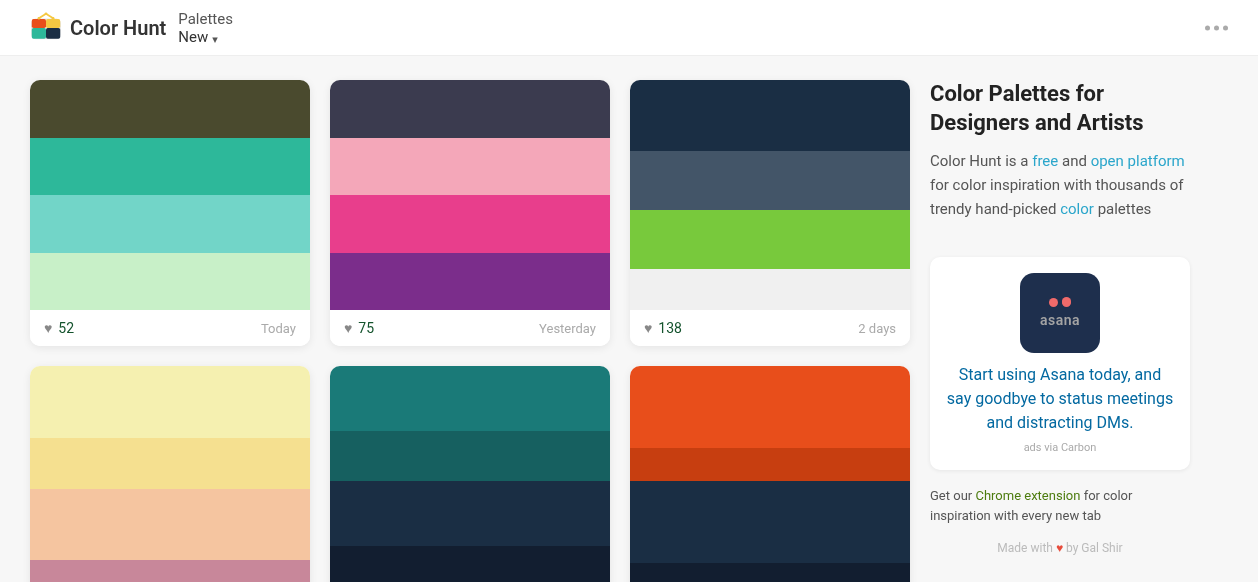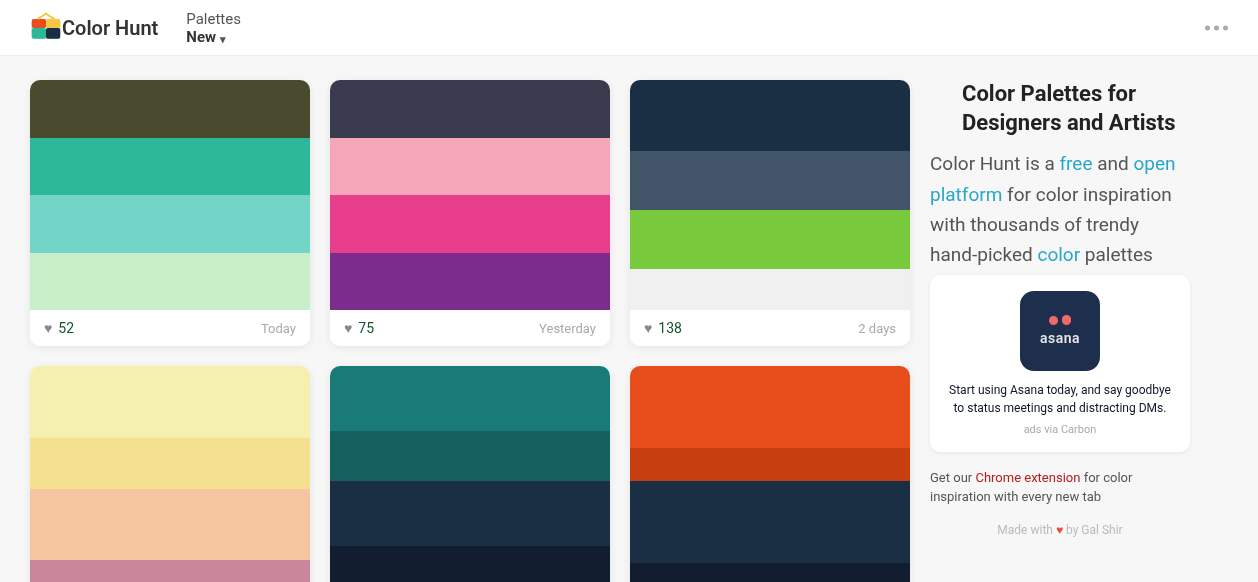--- a/index.html
+++ b/index.html
@@ -18,22 +18,22 @@
       display: flex;
       align-items: center;
       padding: 0 30px;
       height: 56px;
       border-bottom: 1px solid #eee;
       position: relative;
     }
     .logo-area {
       display: flex;
       align-items: center;
-      gap: 0;
-      margin-right: 28px;
+      gap: 8px;
+      margin-right: 12px;
       text-align: right;
     }
     .logo-icon {
       width: 32px;
       height: 32px;
     }
     .logo-text {
       font-size: 20px;
       font-weight: 600;
       color: #333;
@@ -43,21 +43,21 @@
       color: #555;
       margin-right: 20px;
       cursor: pointer;
     }
     .nav-new {
       display: flex;
       align-items: flex-end;
       gap: 4px;
       font-size: 15px;
       color: #333;
-      font-weight: 700;
+      font-weight: 400;
       cursor: pointer;
     }
     .chevron {
       font-size: 11px;
       color: #555;
     }
     .header-dots {
       position: absolute;
       right: 30px;
       top: 50%;
@@ -134,27 +134,26 @@
       flex: 1;
       min-width: 220px;
       max-width: 260px;
     }
     .sidebar-title {
       font-size: 22px;
       font-weight: 700;
       color: #222;
       line-height: 1.3;
       margin-bottom: 12px;
-      margin-left: 32px;
     }
     .sidebar-desc {
-      font-size: 19px;
+      font-size: 15px;
       color: #555;
       line-height: 1.6;
-      margin-bottom: 4px;
+      margin-bottom: 36px;
     }
     .sidebar-desc .highlight {
       color: #2ba6cb;
     }
 
     
     .ad-block {
       background: #fff;
       border-radius: 10px;
       padding: 16px;
@@ -166,42 +165,42 @@
       width: 80px;
       height: 80px;
       background: #1e2f4d;
       border-radius: 14px;
       display: flex;
       align-items: center;
       justify-content: center;
       margin: 0 auto 10px;
     }
     .ad-description {
-      font-size: 12px;
-      color: #0f172a;
+      font-size: 16px;
+      color: #0369a1;
       line-height: 1.5;
       margin-bottom: 6px;
     }
     .ad-via {
       font-size: 11px;
       color: #aaa;
     }
 
     
     .chrome-section {
       margin-top: 4px;
     }
     .chrome-desc {
       font-size: 13px;
       color: #555;
       line-height: 1.5;
       margin-bottom: 12px;
     }
     .chrome-desc .link {
-      color: #b91c1c;
+      color: #4d7c0f;
     }
     .add-to-chrome-btn {
       display: flex;
       align-items: center;
       justify-content: center;
       gap: 8px;
       width: 100%;
       padding: 12px;
       border: 1px solid #ddd;
       border-radius: 8px;
@@ -355,21 +354,21 @@
     </p>
 
     <div class="ad-block">
       <div class="ad-logo">
         <div style="display:flex; flex-direction:column; align-items:center; gap:2px;">
           <div style="display:flex; gap:4px; margin-bottom:2px;">
             <div style="width:9px;height:9px;border-radius:50%;background:#f06a6a;"></div>
             <div style="width:9px;height:9px;border-radius:50%;background:#f06a6a;"></div>
           </div>
           <div style="width:9px;height:9px;border-radius:50%;background:#f06a6a; margin-top:-14px; margin-left:13px;"></div>
-          <span style="color:#e5e5e5; font-size:14px; font-weight:600; letter-spacing:0.5px; margin-top:4px;">asana</span>
+          <span style="color:#a3a3a3; font-size:14px; font-weight:600; letter-spacing:0.5px; margin-top:4px;">asana</span>
         </div>
       </div>
       <p class="ad-description">Start using Asana today, and say goodbye to status meetings and distracting DMs.</p>
       <p class="ad-via">ads via Carbon</p>
     </div>
 
     <div class="chrome-section">
       <p class="chrome-desc">
         Get our <span class="link">Chrome extension</span> for color inspiration with every new tab
       </p>

